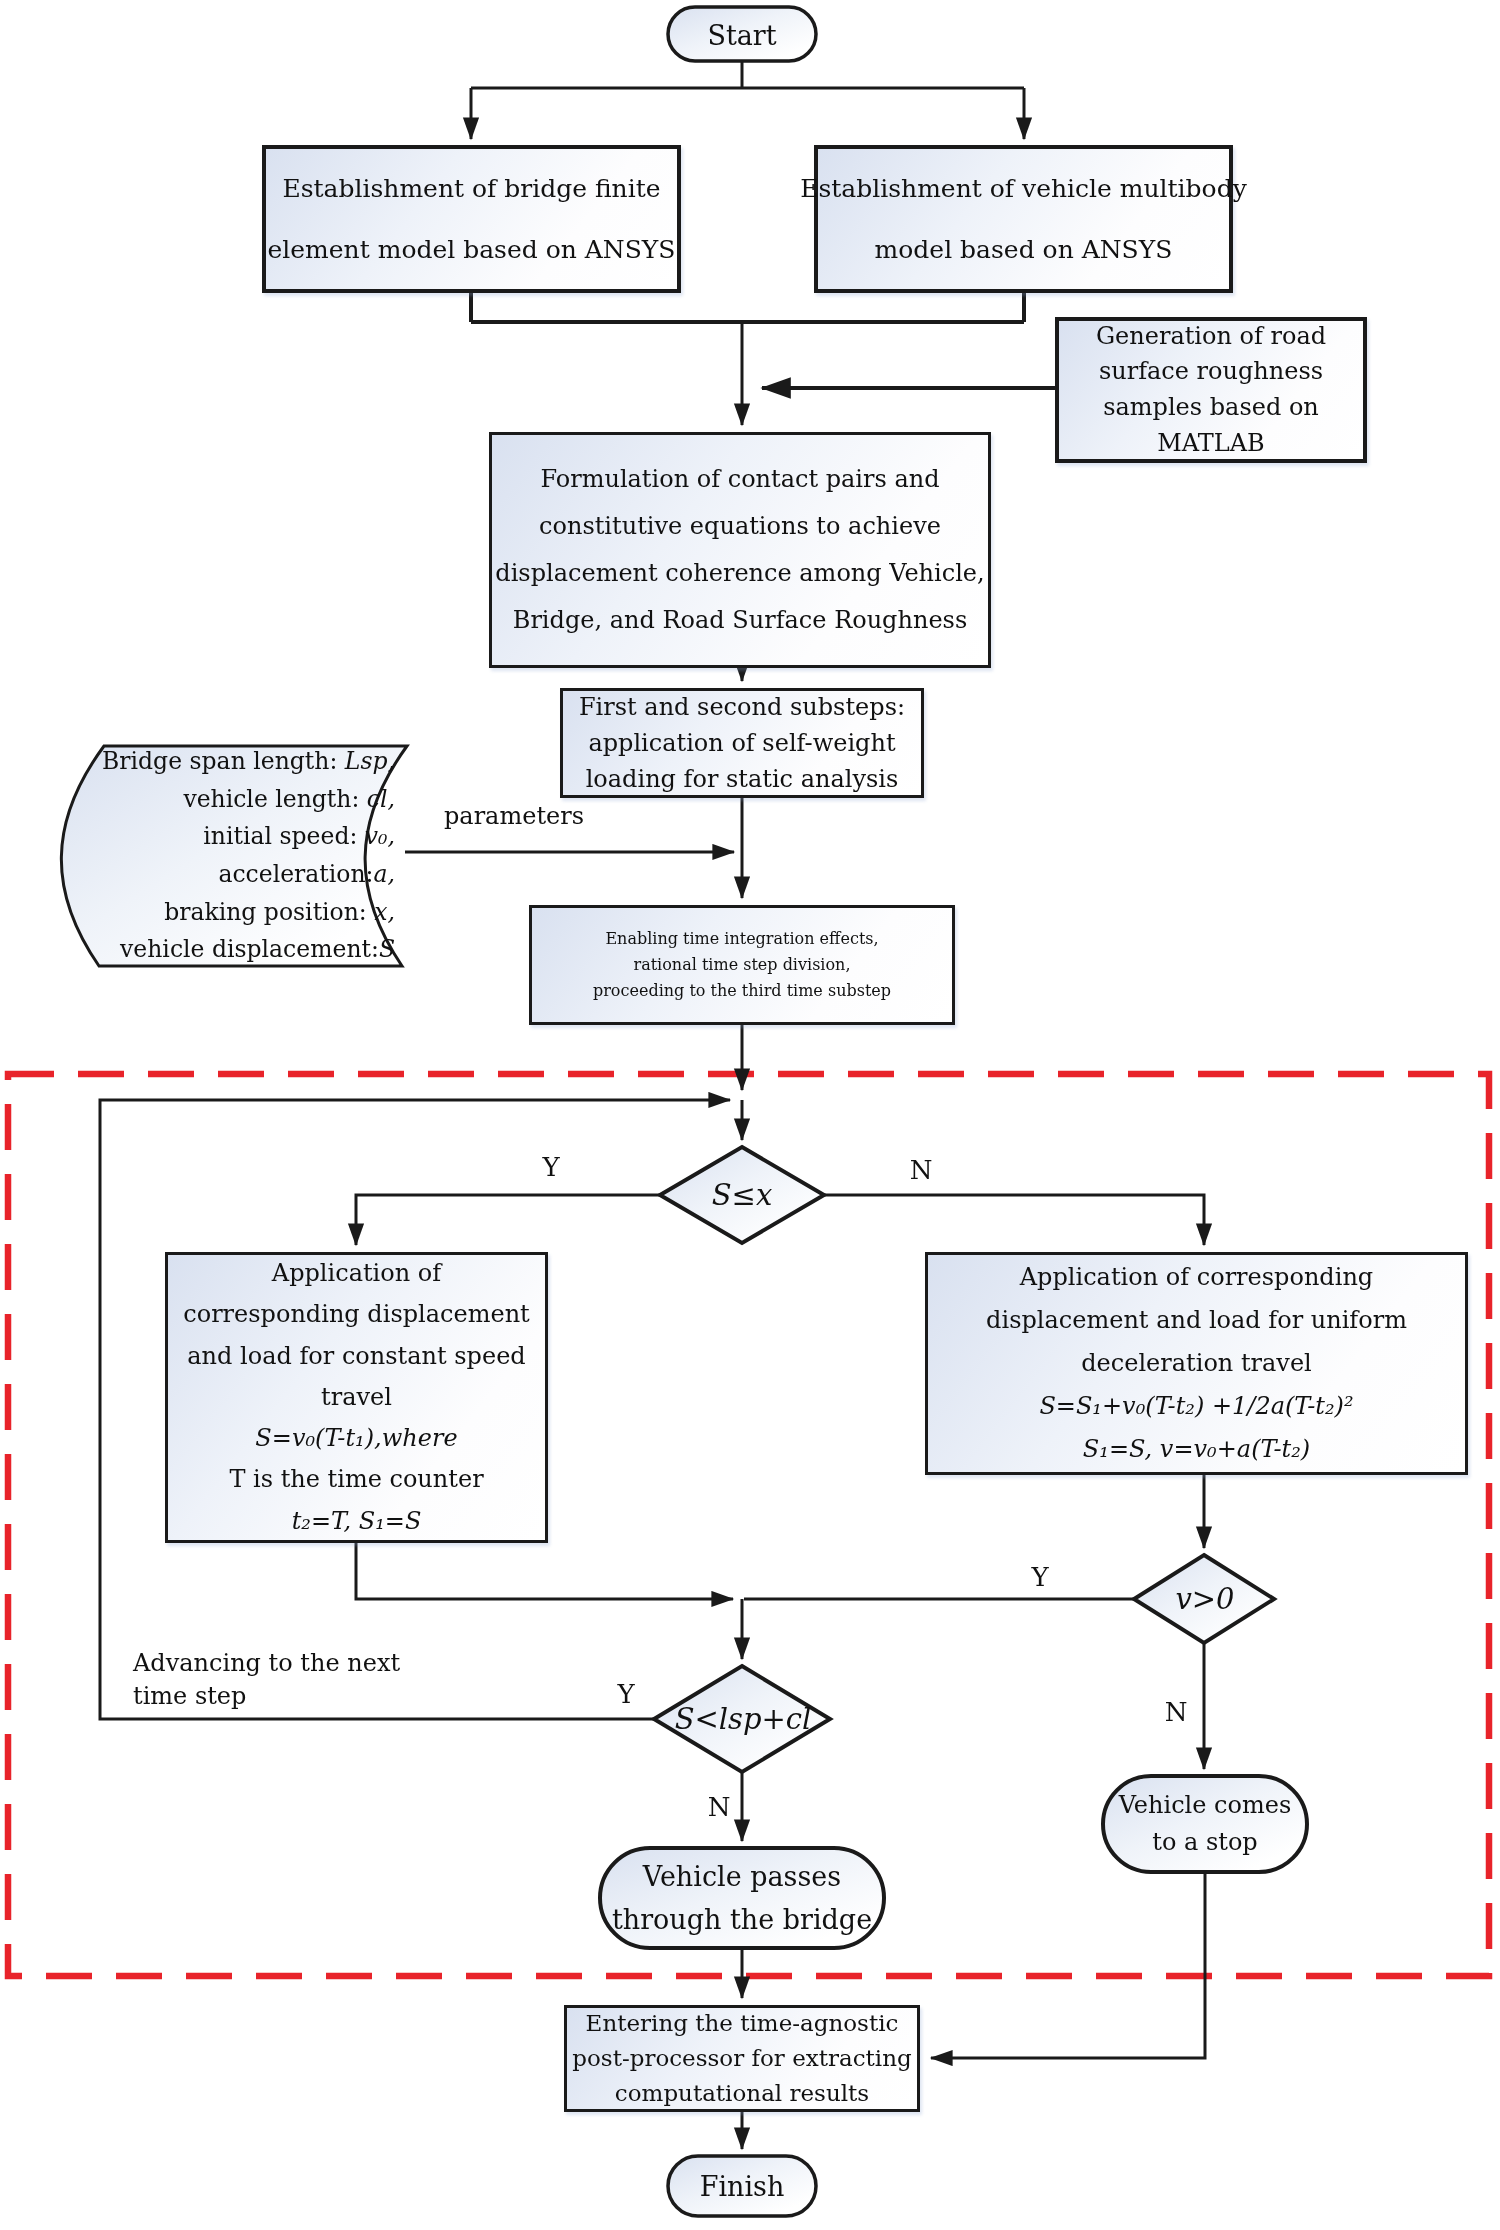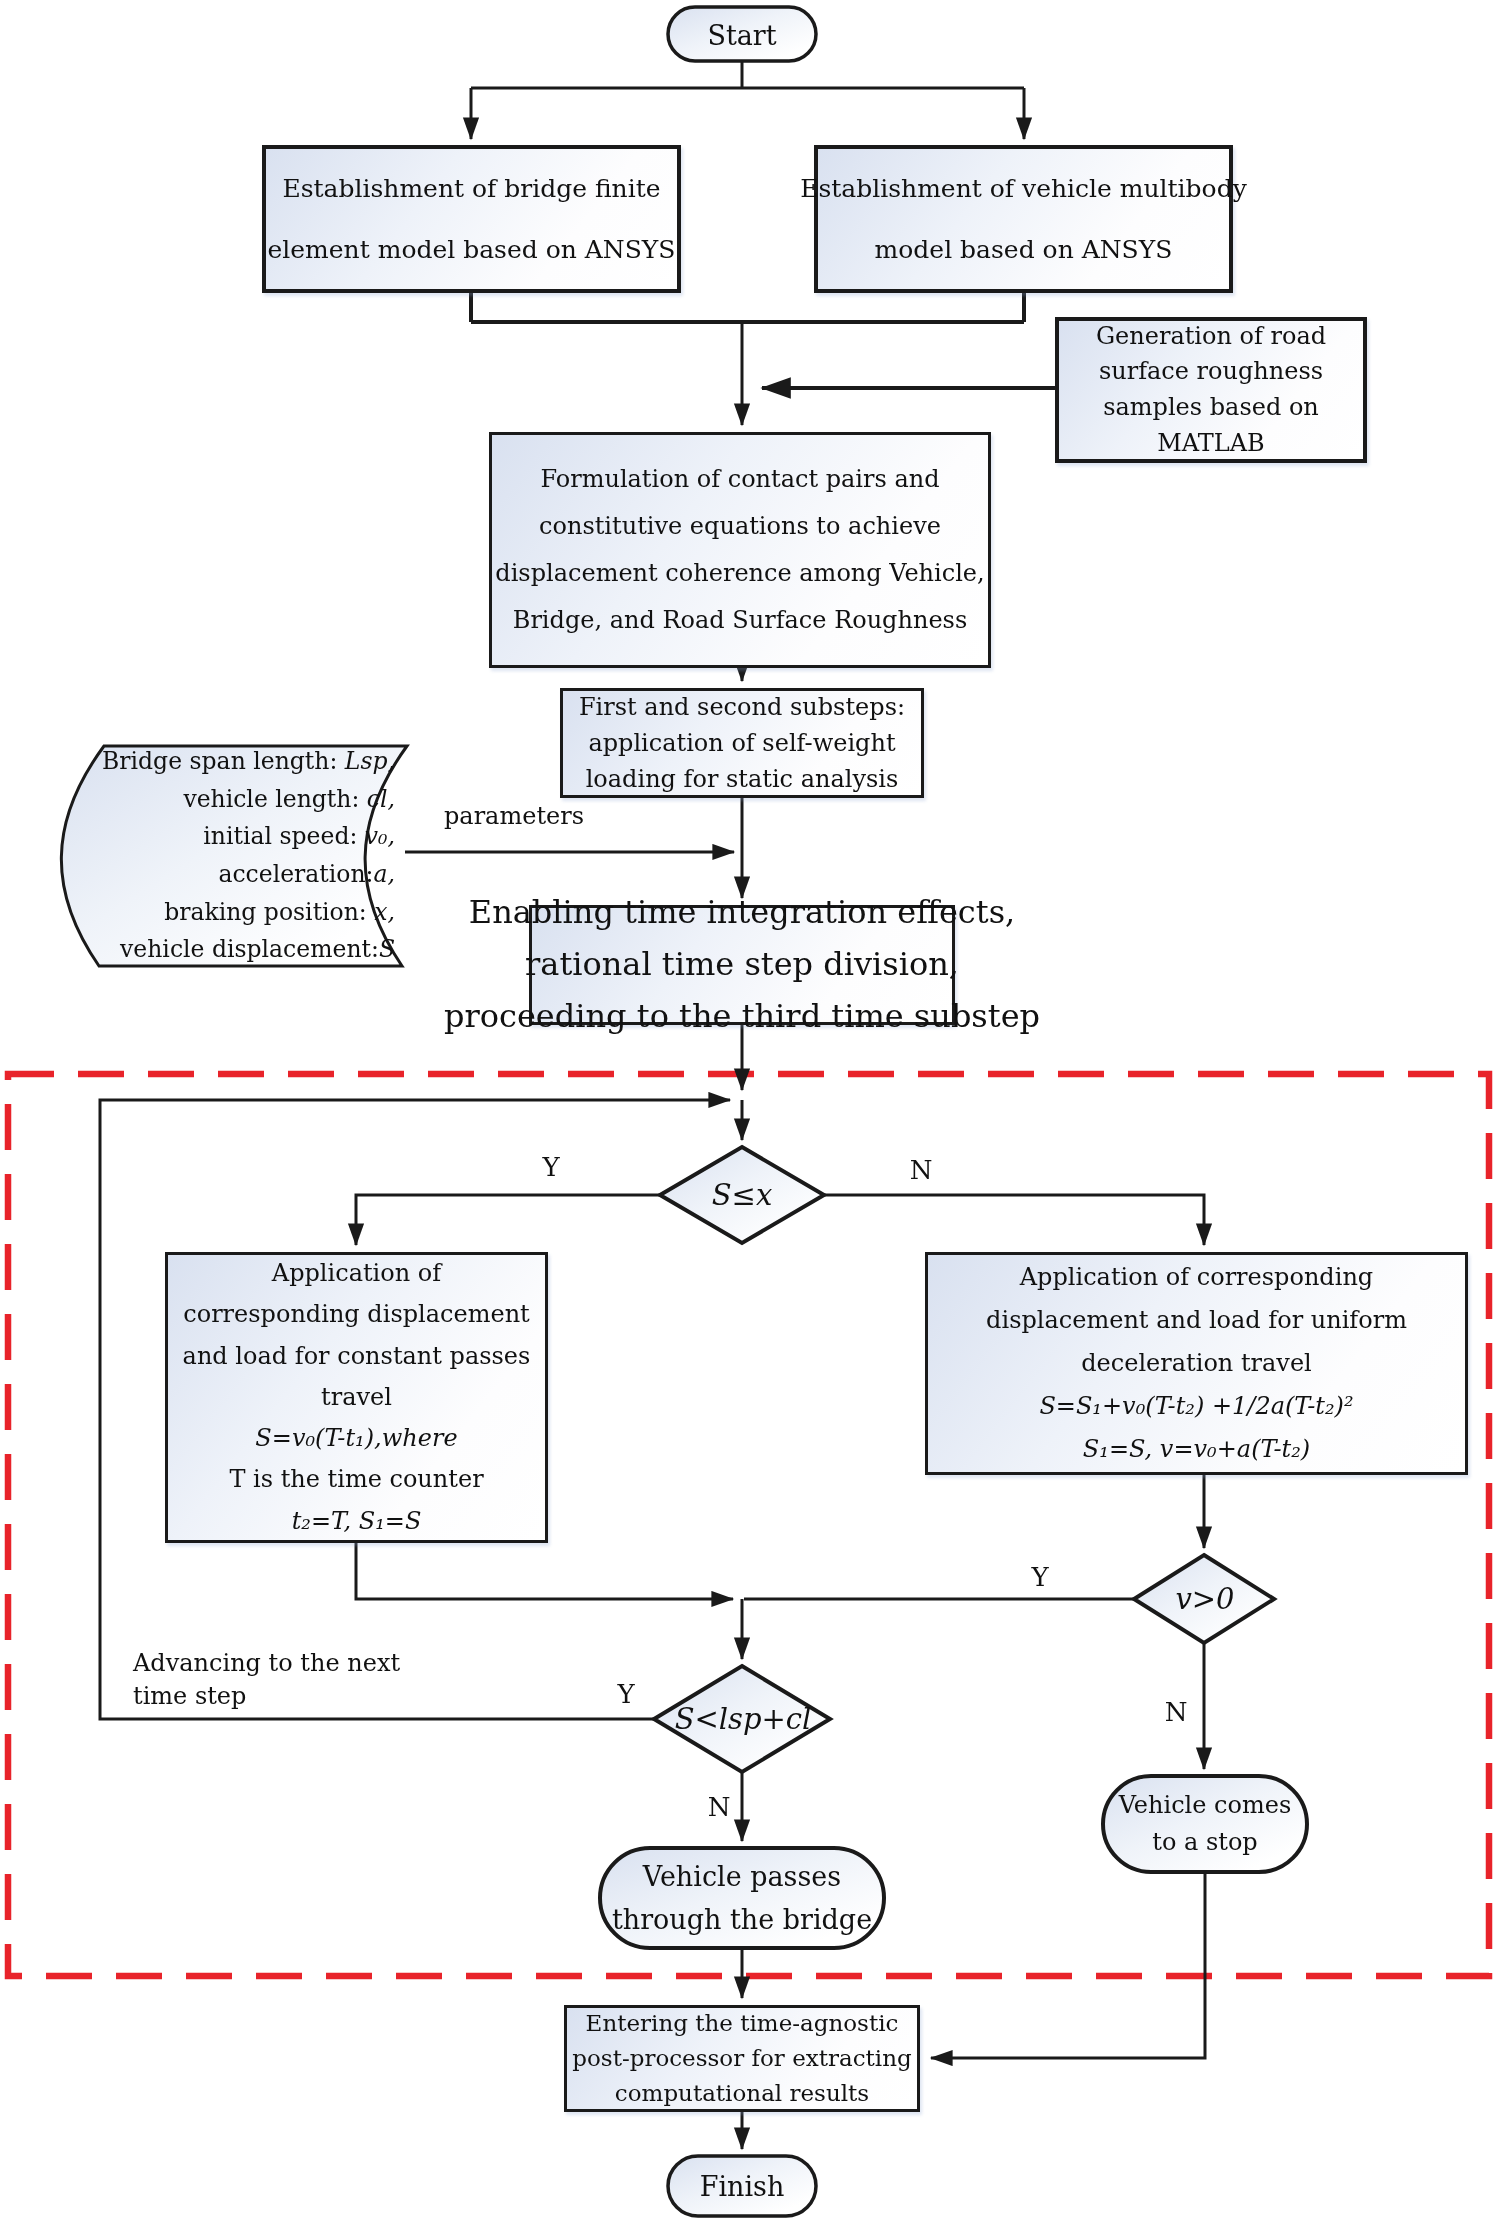--- a/index.html
+++ b/index.html
@@ -10,21 +10,21 @@
        background:linear-gradient(128deg,#d9e1f0 0%,#eef2f9 38%,#fdfdfe 72%,#ffffff 100%);
        display:flex;flex-direction:column;justify-content:center;align-items:center;
        text-align:center;box-shadow:2px 3px 3px rgba(140,165,210,0.28);}
   .thick{border-width:4px;}
   .ln{white-space:nowrap;}
   .math{font-style:italic;}
   .b-row1 .ln{font-size:25px;line-height:2.45;}
   .b-road .ln{font-size:24px;line-height:1.48;}
   .b-form .ln{font-size:24px;line-height:1.95;}
   .b-sub .ln{font-size:24px;line-height:1.5;}
-  .b-enable .ln{font-size:32px;line-height:1.62;}
+  .b-enable .ln{font-size:16px;line-height:1.62;}
   .b-const .ln{font-size:24px;line-height:1.72;}
   .b-decel .ln{font-size:24px;line-height:1.8;}
   .b-enter .ln{font-size:23px;line-height:1.52;}
   .overlay{position:absolute;display:flex;flex-direction:column;justify-content:center;
            align-items:center;text-align:center;pointer-events:none;}
   .o-param{align-items:flex-end;text-align:left;}
   .o-param .ln{font-size:23.5px;line-height:1.6;}
   .o-stop .ln{font-size:24px;line-height:1.55;}
   .o-pass .ln{font-size:27px;line-height:1.6;}
   .o-advancing{align-items:flex-start;text-align:left;}
@@ -120,21 +120,21 @@
       <div class="ln">loading for static analysis</div>
     </div>
   <div class="box b-enable" style="left:529px;top:905px;width:426px;height:120px;">
       <div class="ln">Enabling time integration effects,</div>
       <div class="ln">rational time step division,</div>
       <div class="ln">proceeding to the third time substep</div>
     </div>
   <div class="box b-const" style="left:165px;top:1252px;width:383px;height:291px;">
       <div class="ln">Application of</div>
       <div class="ln">corresponding displacement</div>
-      <div class="ln">and load for constant passes</div>
+      <div class="ln">and load for constant speed</div>
       <div class="ln">travel</div>
       <div class="ln math">S=v₀(T-t₁),where</div>
       <div class="ln">T is the time counter</div>
       <div class="ln math">t₂=T, S₁=S</div>
     </div>
   <div class="box b-decel" style="left:925px;top:1252px;width:543px;height:223px;">
       <div class="ln">Application of corresponding</div>
       <div class="ln">displacement and load for uniform</div>
       <div class="ln">deceleration travel</div>
       <div class="ln math">S=S₁+v₀(T-t₂) +1/2a(T-t₂)²</div>

